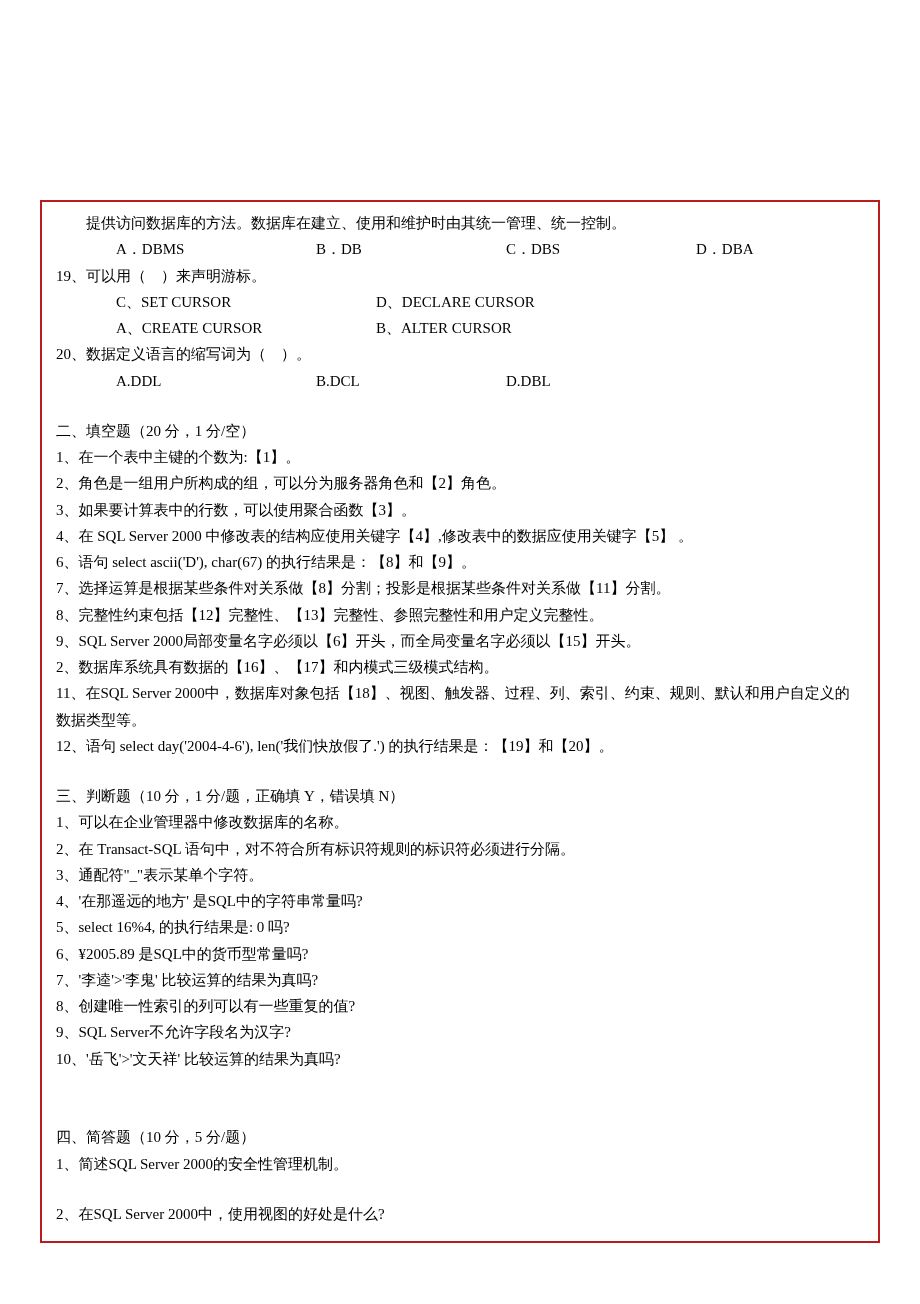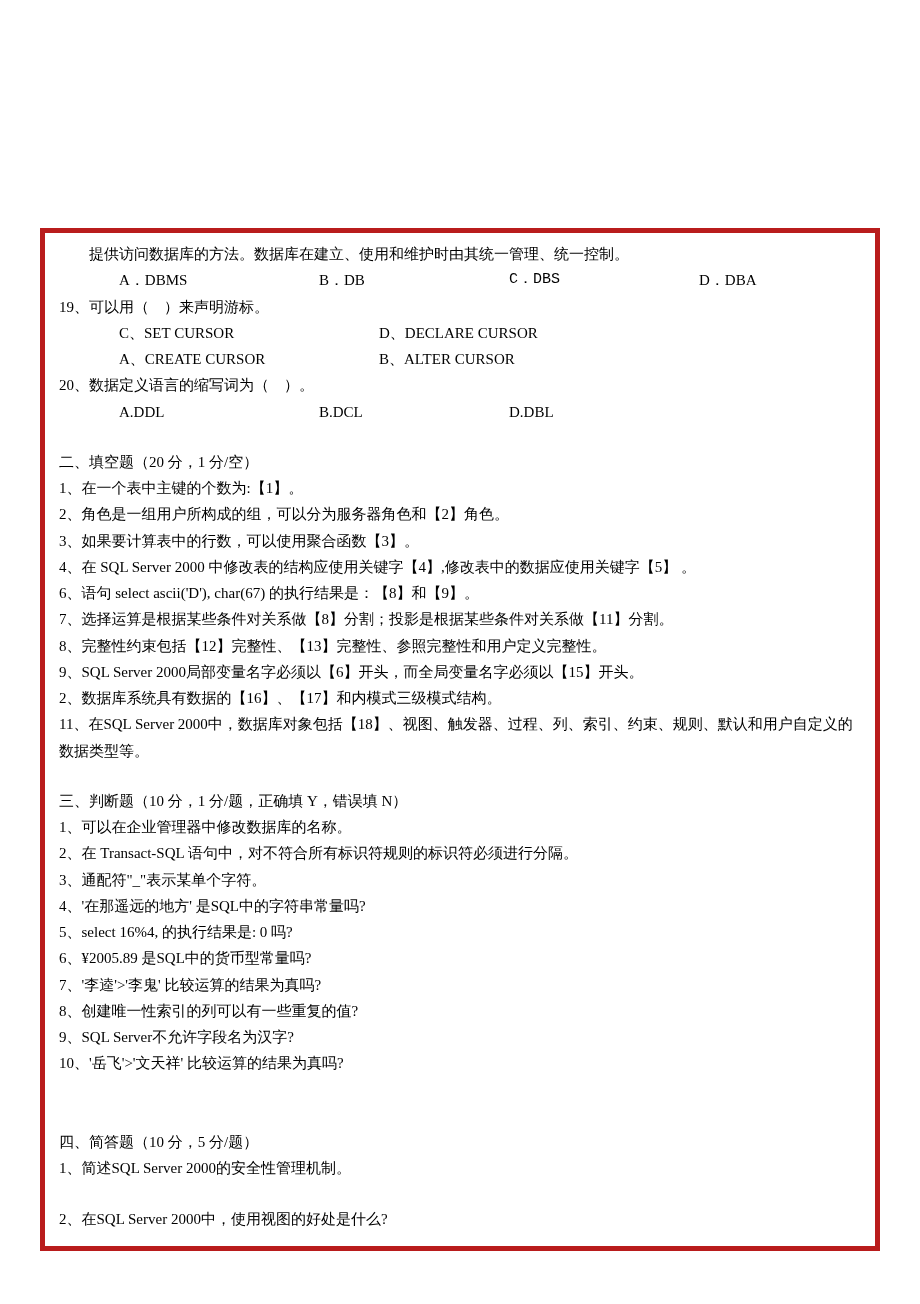--- a/index.html
+++ b/index.html
@@ -10,34 +10,33 @@
     font-size: 15px;
     color: #000;
     line-height: 1.75;
   }
   .page {
     width: 920px;
     box-sizing: border-box;
     padding: 200px 40px 40px 40px;
   }
   .content-box {
-    border: 5px solid #b91c1c;
+    border: 2px solid #b91c1c;
     padding: 8px 14px 14px 14px;
     box-sizing: border-box;
-    margin-top: 28px;
   }
   .indent-1 { padding-left: 2em; }
   .opts-row {
     display: flex;
     padding-left: 4em;
     margin-bottom: 0;
   }
   .opt-a { width: 200px; }
   .opt-b { width: 190px; font-family: Liberation Serif, serif; }
-  .opt-c { width: 190px; font-family: Liberation Mono, monospace; }
+  .opt-c { width: 190px; }
   .opt-d { width: 140px; }
   .two-col .opt-a { width: 260px; }
   .two-col .opt-b { width: 260px; }
   .section-gap { height: 1.6em; }
   .line { margin: 0; }
   .big-gap { height: 3.5em; }
 </style>
 </head>
 <body>
 
@@ -75,20 +74,21 @@
     <p class="line">1、在一个表中主键的个数为:【1】。</p>
     <p class="line">2、角色是一组用户所构成的组，可以分为服务器角色和【2】角色。</p>
     <p class="line">3、如果要计算表中的行数，可以使用聚合函数【3】。</p>
     <p class="line">4、在 SQL Server 2000 中修改表的结构应使用关键字【4】,修改表中的数据应使用关键字【5】 。</p>
     <p class="line">6、语句 select ascii('D'), char(67) 的执行结果是：【8】和【9】。</p>
     <p class="line">7、选择运算是根据某些条件对关系做【8】分割；投影是根据某些条件对关系做【11】分割。</p>
     <p class="line">8、完整性约束包括【12】完整性、【13】完整性、参照完整性和用户定义完整性。</p>
     <p class="line">9、SQL Server 2000局部变量名字必须以【6】开头，而全局变量名字必须以【15】开头。</p>
     <p class="line">2、数据库系统具有数据的【16】、【17】和内模式三级模式结构。</p>
     <p class="line">11、在SQL Server 2000中，数据库对象包括【18】、视图、触发器、过程、列、索引、约束、规则、默认和用户自定义的数据类型等。</p>
+    <p class="line">12、语句 select day('2004-4-6'), len('我们快放假了.') 的执行结果是：【19】和【20】。</p>
 
     <div class="section-gap"></div>
 
     <p class="line">三、判断题（10 分，1 分/题，正确填 Y，错误填 N）</p>
     <p class="line">1、可以在企业管理器中修改数据库的名称。</p>
     <p class="line">2、在 Transact-SQL 语句中，对不符合所有标识符规则的标识符必须进行分隔。</p>
     <p class="line">3、通配符"_"表示某单个字符。</p>
     <p class="line">4、'在那遥远的地方' 是SQL中的字符串常量吗?</p>
     <p class="line">5、select 16%4, 的执行结果是: 0 吗?</p>
     <p class="line">6、¥2005.89 是SQL中的货币型常量吗?</p>

